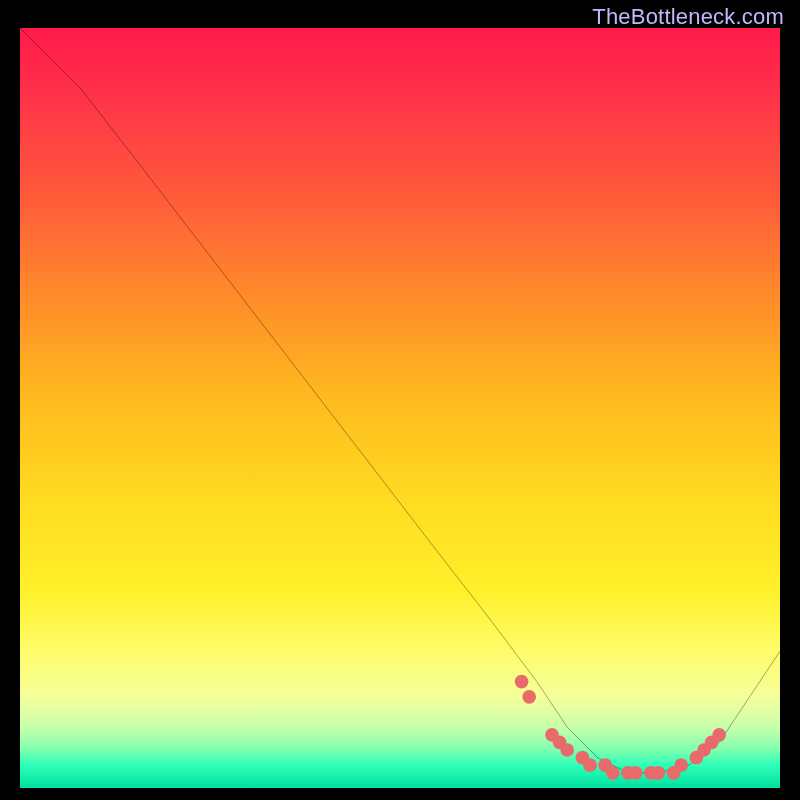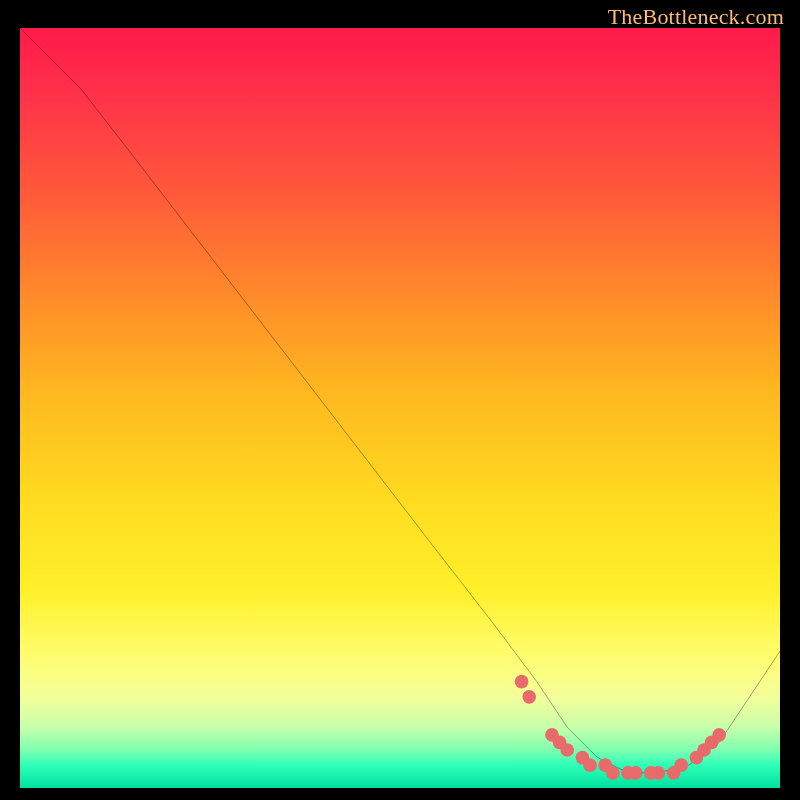--- a/index.html
+++ b/index.html
@@ -46,23 +46,23 @@
     );
   }
   svg.curve {
     position: absolute;
     inset: 0;
   }
   .watermark {
     position: absolute;
     top: 4px;
     right: 16px;
-    font-family: Liberation Serif, serif;
+    font-family: Liberation Sans, sans-serif;
     font-size: 22px;
-    color: #fdba74;
+    color: #c4b5fd;
     letter-spacing: 0.2px;
   }
 </style>
 </head>
 <body>
 
 <div class="frame">
   <div class="watermark">TheBottleneck.com</div>
 
   <div class="plot">

